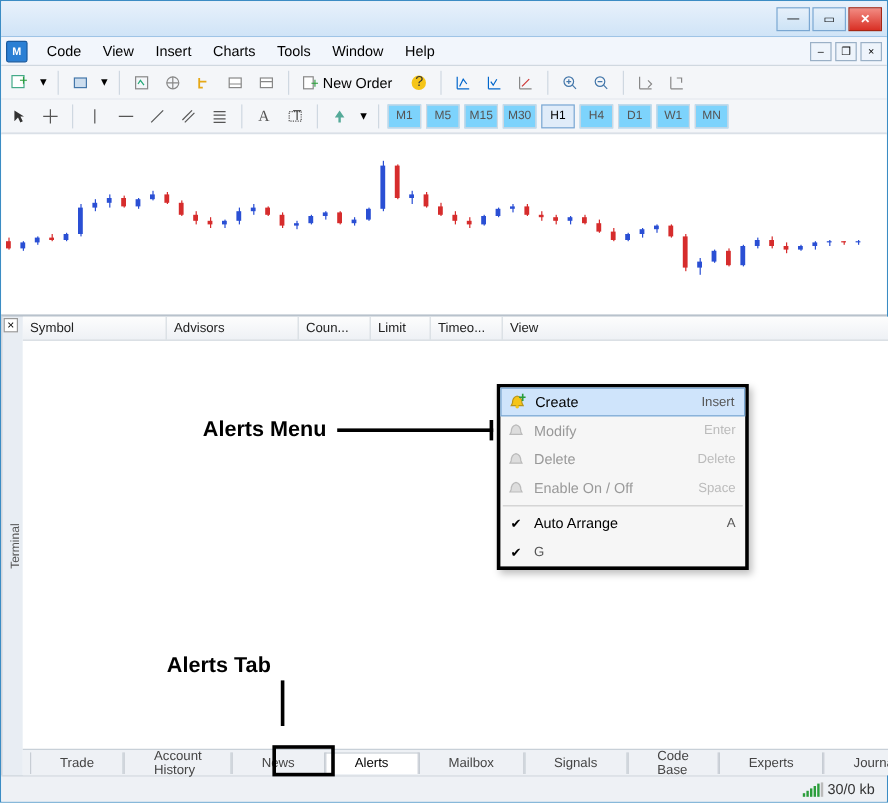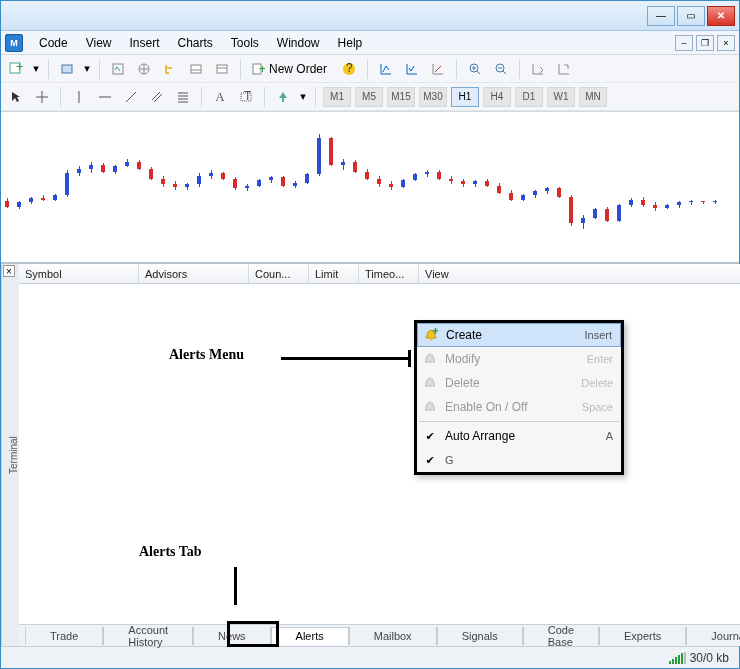--- a/index.html
+++ b/index.html
@@ -20,21 +20,21 @@
 .menu-item { padding: 3px 8px; cursor: pointer; }
 .mdi-controls { margin-left: auto; display: flex; gap: 3px; padding-right: 4px; }
 .mdi-btn { width: 18px; height: 16px; border: 1px solid #9ab0c6; background: #eef4fb; font-size: 9px; display:flex; align-items:center; justify-content:center; cursor:pointer; }
 
 
 .toolbars { background: #f4f6f9; border-bottom: 1px solid #d0d8e0; }
 .toolbar-row { height: 28px; display: flex; align-items: center; padding: 0 4px; gap: 4px; border-bottom: 1px solid #e4e8ee; }
 .tb-btn { width: 22px; height: 22px; border: 1px solid transparent; display:flex; align-items:center; justify-content:center; font-size: 11px; cursor: pointer; position:relative; }
 .tb-sep { width: 1px; height: 20px; background: #cfd8e1; margin: 0 3px; }
 .tb-text { padding: 0 6px 0 2px; display:flex; align-items:center; gap:4px; height: 22px; border:1px solid transparent; cursor:pointer; }
-.tf-btn { width: 28px; height: 20px; border: 1px solid #cfd8e1; background:#e5e5e5; font-size: 10px; display:flex; align-items:center; justify-content:center; cursor:pointer; color:#555; }
+.tf-btn { width: 28px; height: 20px; border: 1px solid #cfd8e1; background:#7dd3fc; font-size: 10px; display:flex; align-items:center; justify-content:center; cursor:pointer; color:#555; }
 .tf-btn.active { background:#e0ecf9; border-color:#7aa7d2; color:#000; }
 
 
 .chart-area { height: 150px; background: #fff; position: relative; overflow: hidden; }
 .candle { position: absolute; width: 4px; }
 .candle .wick { position:absolute; left: 2px; width: 1px; background: currentColor; }
 .candle .body { position:absolute; width: 4px; background: currentColor; }
 .c-red { color: #d62c2c; }
 .c-blue { color: #2a4fd4; }
 
@@ -52,21 +52,21 @@
 .ctx-row { display:flex; align-items:center; height: 24px; padding: 0 8px 0 4px; gap:6px; }
 .ctx-row.hl { background: #cfe4fb; border: 1px solid #7aa7d2; }
 .ctx-row.disabled { color: #999; }
 .ctx-icon { width: 18px; height:18px; display:flex; align-items:center; justify-content:center; font-size:11px; }
 .ctx-label { flex:1; }
 .ctx-short { color:#555; font-size:11px; }
 .ctx-row.disabled .ctx-short { color:#bbb; }
 .ctx-sep { height:1px; background:#ccc; margin: 2px 2px; }
 
 
-.annot { position:absolute; font-weight: bold; font-size: 14px; font-family: Liberation Serif, serif; color:#000; }
+.annot { position:absolute; font-weight: bold; font-size: 18px; font-family: Liberation Sans, sans-serif; color:#000; }
 .annot-line { position:absolute; background:#000; }
 .annot-box { position:absolute; border: 3px solid #000; }
 
 
 .term-tabs { height: 22px; background: #eef1f5; border-top: 1px solid #c8d0d8; display:flex; align-items:center; padding: 0 6px; gap:0; }
 .term-tab { padding: 2px 24px; font-size:11px; color:#444; border-left:1px solid #c7cdd4; border-right:1px solid #c7cdd4; cursor:pointer; height:18px; display:flex; align-items:center; }
 .term-tab.active { background:#fff; border-top:1px solid #c7cdd4; color:#000; }
 
 
 .statusbar { height: 22px; background:#eef1f5; border-top:1px solid #c8d0d8; display:flex; align-items:center; justify-content:flex-end; padding: 0 10px; gap:4px; font-size:11px; color:#333; }

